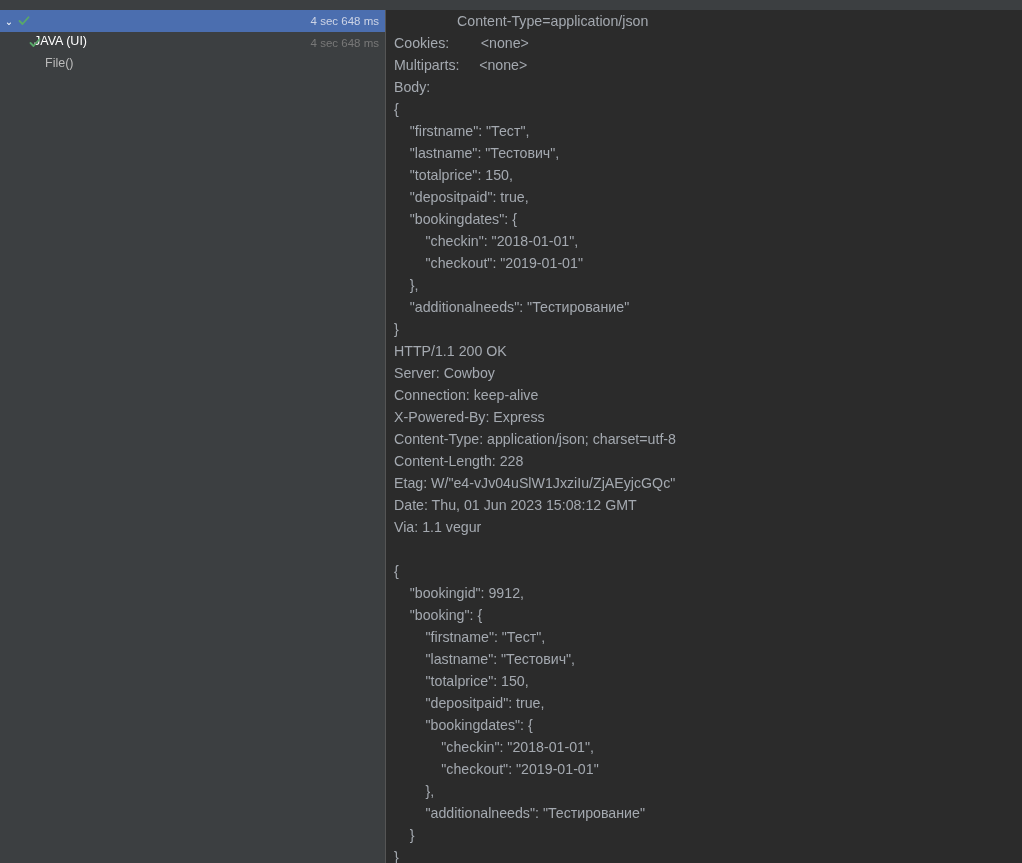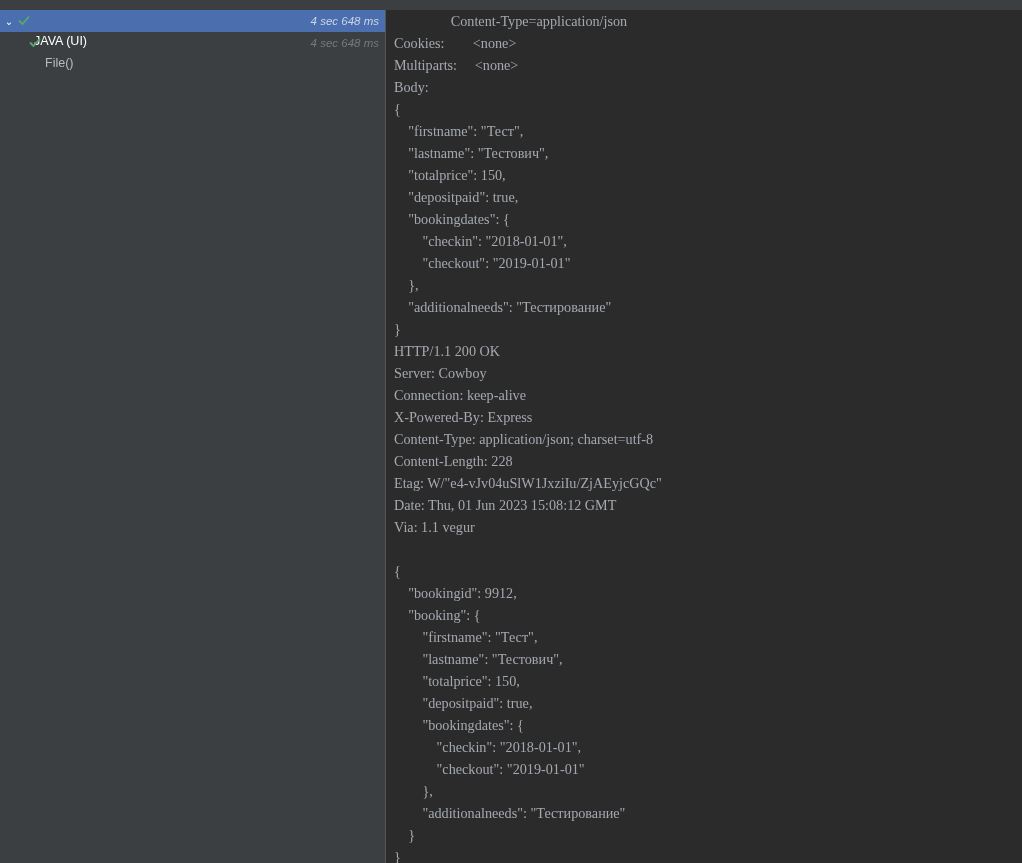--- a/index.html
+++ b/index.html
@@ -70,30 +70,29 @@
     height: 14px;
     display: inline-flex;
     align-items: center;
     justify-content: center;
   }
   .check-icon svg { width: 12px; height: 12px; }
   .tree-label { flex: 1; margin-top: 40px; }
   .tree-time {
     color: #787878;
     font-size: 11.5px;
-    font-style: italic;
   }
   .tree-row.selected .tree-time { color: #cdd4e6; }
   .tree-row.child { padding-left: 28px; }
 
   .console {
     flex: 1;
     background: #2b2b2b;
     color: #a4a9b0;
-    font-family: Liberation Serif, serif;
+    font-family: Liberation Sans, sans-serif;
     font-size: 14.2px;
     line-height: 22px;
     padding: 0 10px 10px 8px;
     overflow: auto;
     white-space: pre;
     border-left: 1px solid #555555;
   }
 </style>
 </head>
 <body>

